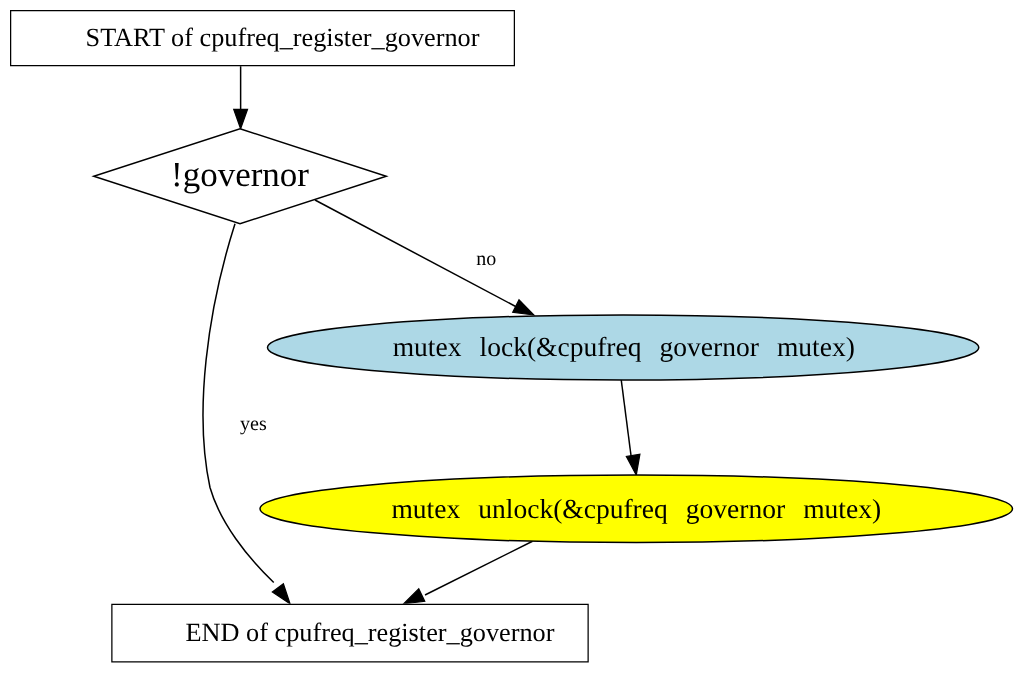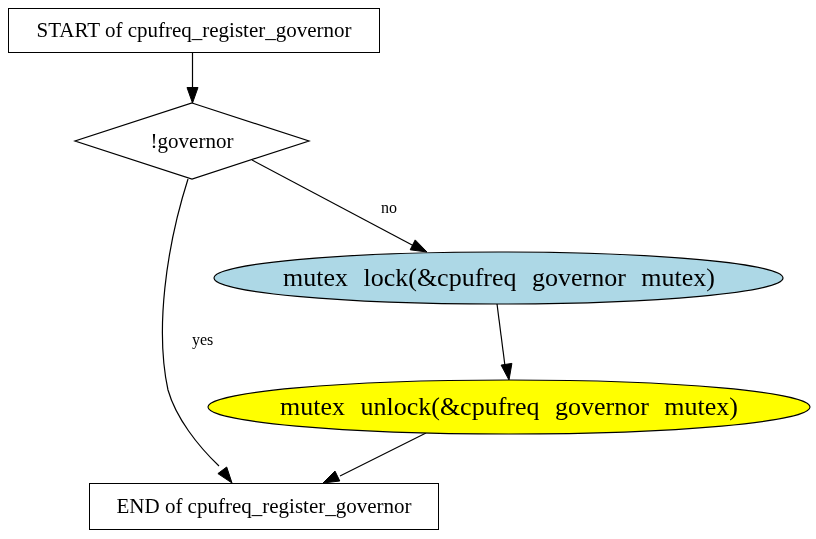--- a/index.html
+++ b/index.html
@@ -26,31 +26,32 @@
   .node-shape { stroke: #000000; stroke-width: 1.2; }
   .node.box {
     position: absolute;
     border: 1px solid #000000;
     background: #ffffff;
     display: flex;
     align-items: center;
     justify-content: center;
     font-size: 21px;
     white-space: nowrap;
+    padding-left: 32px;
   }
   .node-label {
     position: absolute;
     display: flex;
     align-items: center;
     justify-content: center;
     white-space: nowrap;
-    font-size: 21px;
+    font-size: 28px;
   }
   .node-label.ellipse-label {
-    font-size: 26px;
+    font-size: 22px;
     word-spacing: 9px;
   }
   .edge-label {
     position: absolute;
     font-size: 16px;
     white-space: nowrap;
   }
 </style>
 </head>
 <body>

